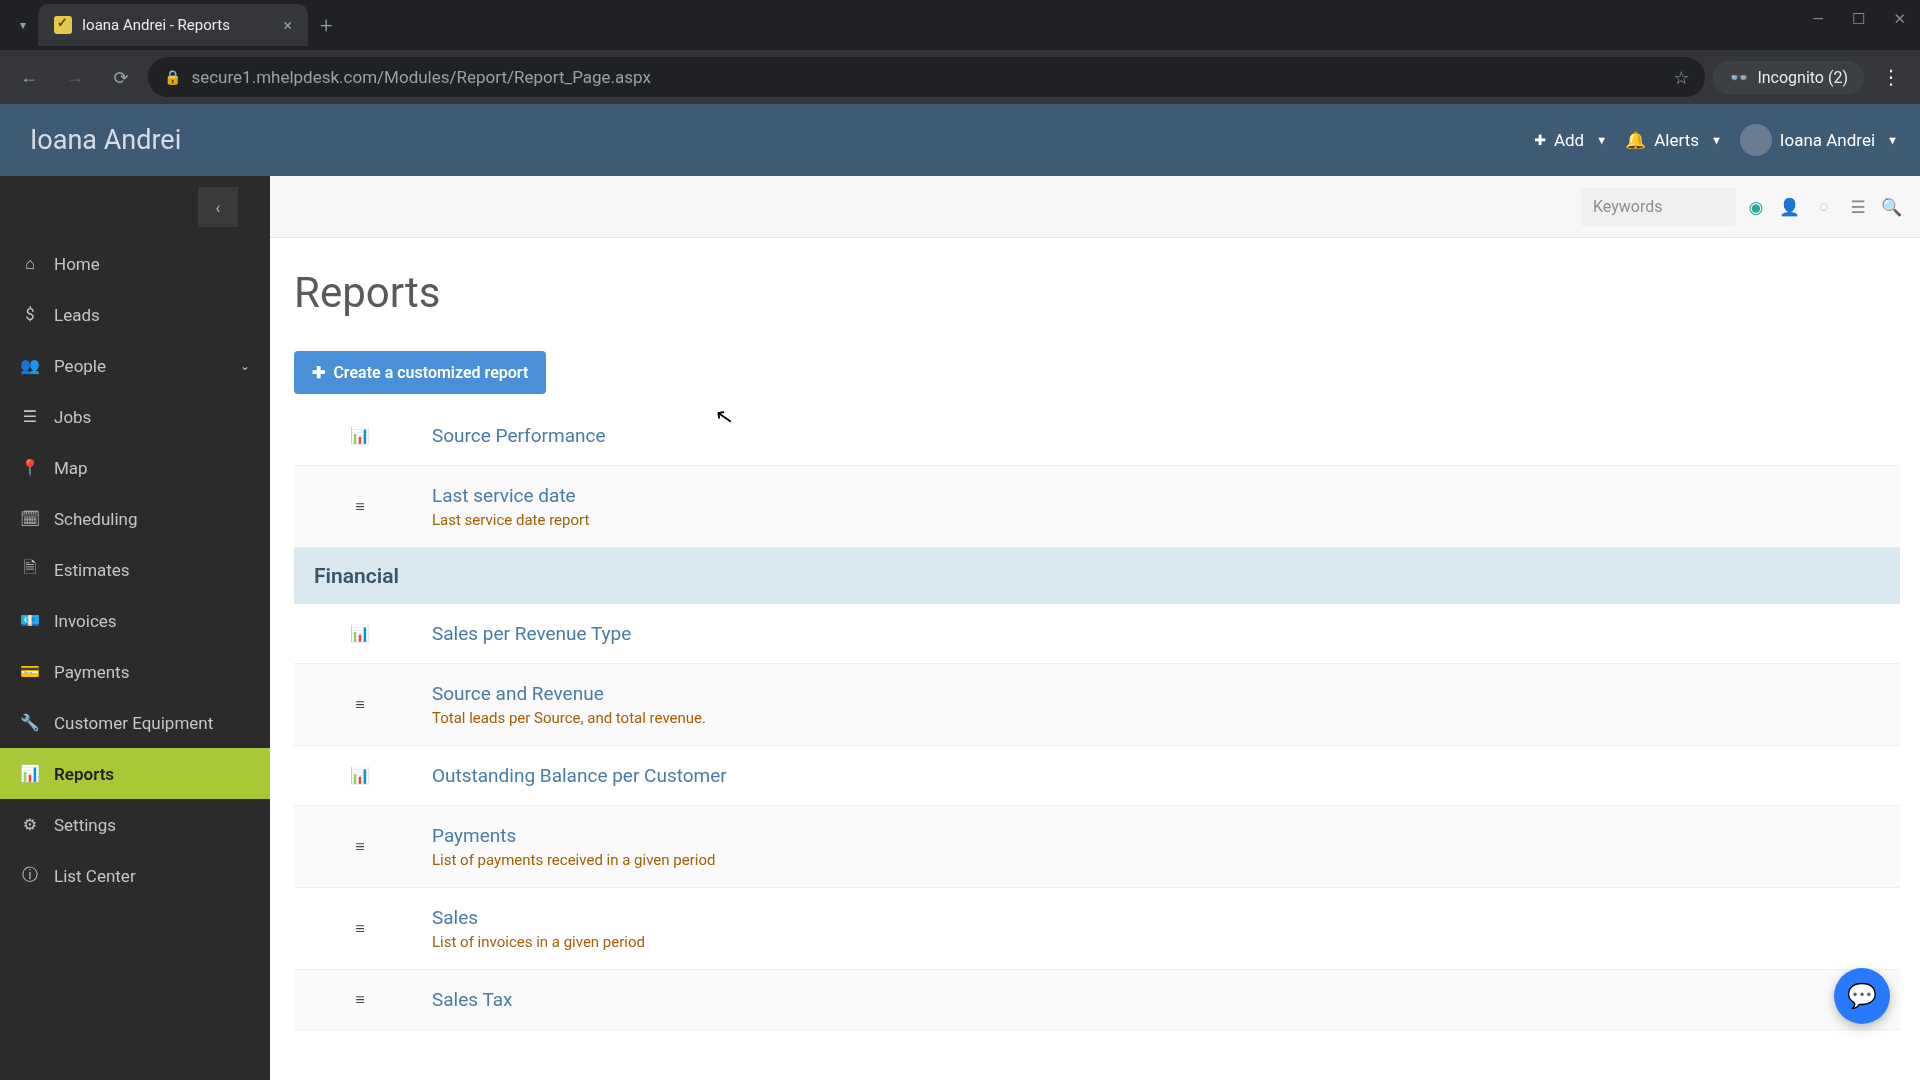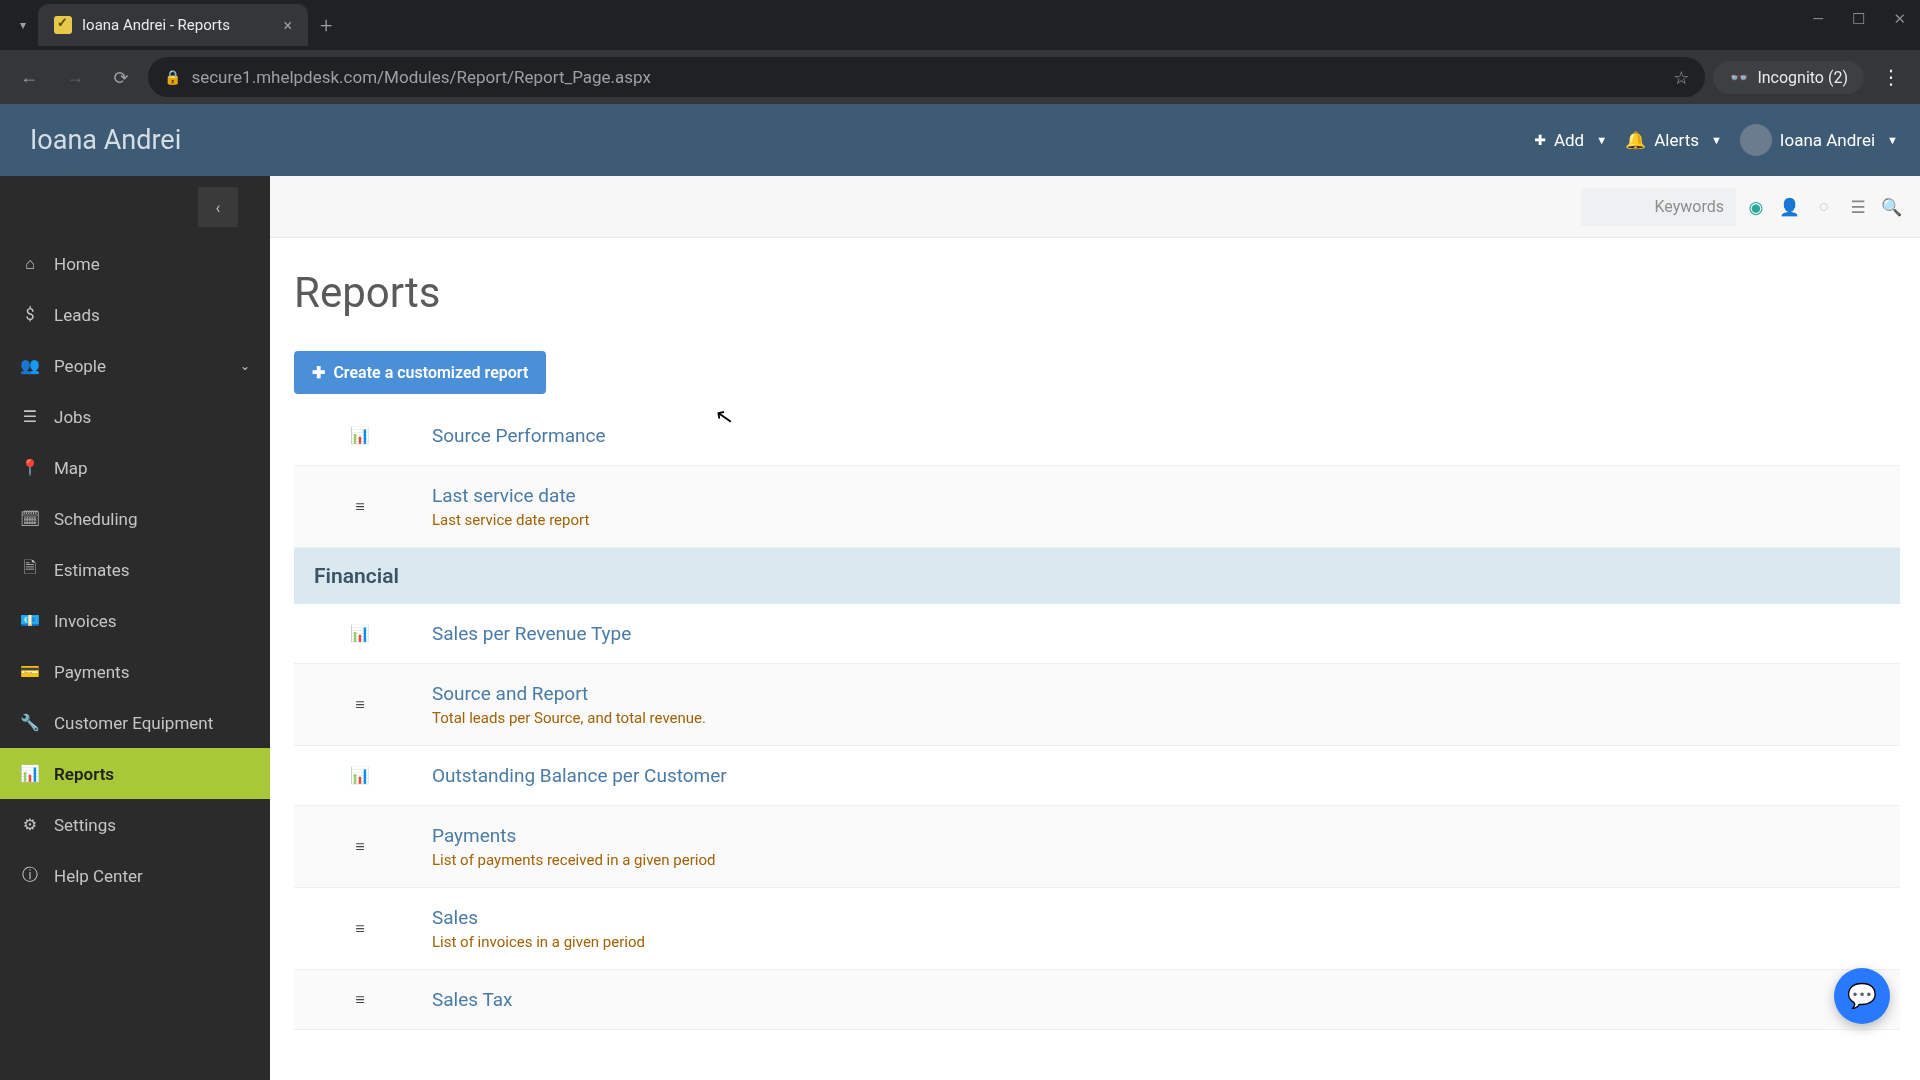--- a/index.html
+++ b/index.html
@@ -229,21 +229,20 @@
 .search-box {
   width: 155px;
   height: 38px;
   background: #eef0f2;
   border-radius: 3px;
   display: flex;
   align-items: center;
   padding: 0 12px;
   color: #8d8d8d;
   font-size: 16px;
-  justify-content: flex-end;
 }
 .tool-icon {
   width: 28px;
   height: 38px;
   display: flex;
   align-items: center;
   justify-content: center;
   color: #888;
   font-size: 17px;
 }
@@ -448,21 +447,21 @@
         <div class="nav-item active">
           <span class="icon">📊</span>
           <span>Reports</span>
         </div>
         <div class="nav-item">
           <span class="icon">⚙</span>
           <span>Settings</span>
         </div>
         <div class="nav-item">
           <span class="icon">ⓘ</span>
-          <span>Help Center</span>
+          <span>List Center</span>
         </div>
       </div>
   </div>
 
   <div class="main">
     <div class="toolbar">
       <div class="search-box">
         <span>Keywords</span>
       </div>
       <div class="tool-icon record">◉</div>
@@ -486,21 +485,21 @@
             <div class="report-icon">≡</div>
             <div class="report-text"><a href="#">Last service date</a><div class="report-desc">Last service date report</div></div>
           </div>
           <div class="section-header">Financial</div>
           <div class="report-row">
             <div class="report-icon">📊</div>
             <div class="report-text"><a href="#">Sales per Revenue Type</a></div>
           </div>
           <div class="report-row alt">
             <div class="report-icon">≡</div>
-            <div class="report-text"><a href="#">Source and Report</a><div class="report-desc">Total leads per Source, and total revenue.</div></div>
+            <div class="report-text"><a href="#">Source and Revenue</a><div class="report-desc">Total leads per Source, and total revenue.</div></div>
           </div>
           <div class="report-row">
             <div class="report-icon">📊</div>
             <div class="report-text"><a href="#">Outstanding Balance per Customer</a></div>
           </div>
           <div class="report-row alt">
             <div class="report-icon">≡</div>
             <div class="report-text"><a href="#">Payments</a><div class="report-desc">List of payments received in a given period</div></div>
           </div>
           <div class="report-row">

